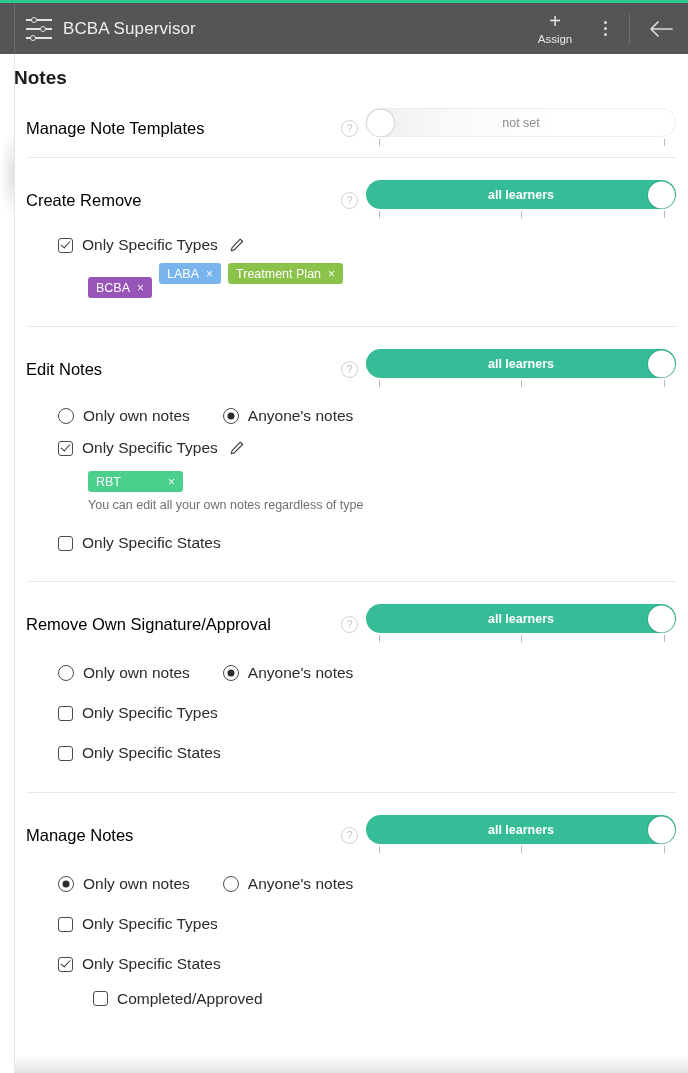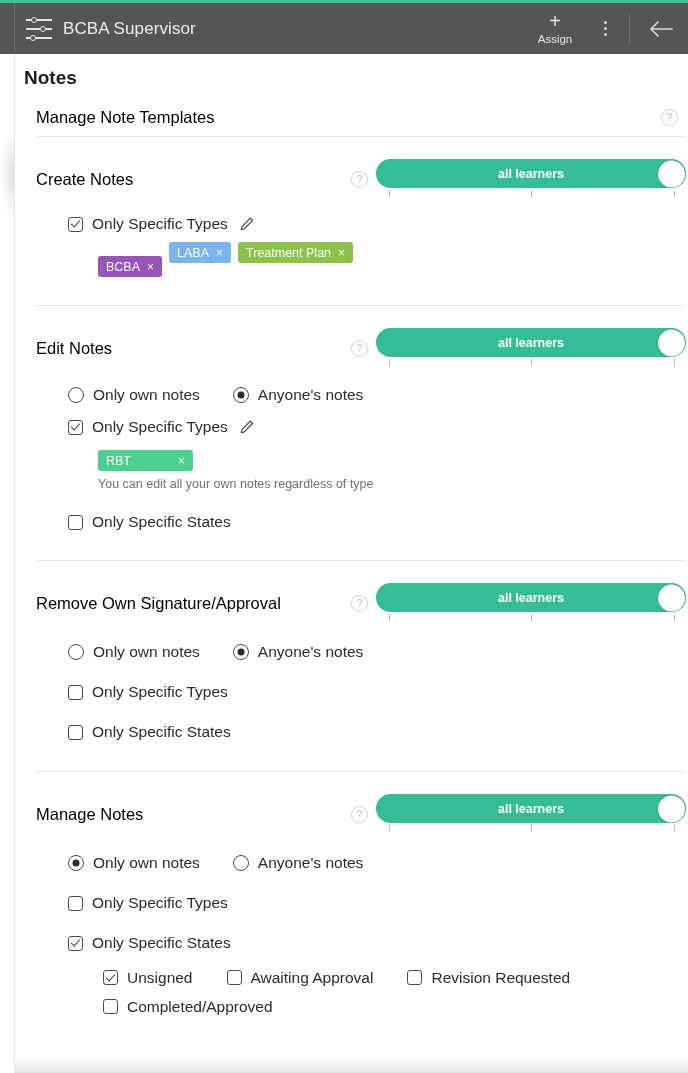--- a/index.html
+++ b/index.html
@@ -74,21 +74,21 @@
     background: radial-gradient(ellipse at right center, rgba(0,0,0,.22), rgba(0,0,0,0) 72%);
     border-top-right-radius: 6px; border-bottom-right-radius: 6px;
     opacity: .55;
   }
   .bottom-fade {
     position: absolute; left: 15px; bottom: 0; width: 673px; height: 18px;
     background: linear-gradient(to bottom, rgba(255,255,255,0) 0%, #e9e9e9 85%, #dedede 100%);
   }
 
   
-  .content { position: absolute; top: 54px; left: 13px; width: 673px; height: 1019px; }
+  .content { position: absolute; top: 54px; left: 3px; width: 673px; height: 1019px; }
 
   .page-title {
     font-size: 19px; font-weight: bold; color: #1c1c1c;
     margin: 13px 0 0 11px;
   }
 
   .section { position: relative; }
   .divider { height: 1px; background: #e9e9e9; margin-left: 23px; }
 
   .row-head {
@@ -224,27 +224,37 @@
   <div class="edge-shadow"></div>
 
   <div class="content">
 
     <div class="page-title">Notes</div>
 
     <div class="section">
       <div class="row-head" style="margin-top:19px;">
         <div class="row-title">Manage Note Templates</div>
         <div class="help-icon">?</div>
+        <div class="slider-wrap">
+          <div class="slider off">
+            <span class="slider-label">not set</span>
+            <span class="knob-circle"></span>
+          </div>
+          <div class="ticks">
+            <i style="left:13px;"></i>
+              <i style="left:298px;"></i>
+          </div>
+        </div>
       </div>
       <div class="divider" style="margin-top:9px;"></div>
     </div>
 
     <div class="section">
       <div class="row-head" style="margin-top:22px;">
-        <div class="row-title">Create Notes</div>
+        <div class="row-title">Create Remove</div>
         <div class="help-icon">?</div>
         <div class="slider-wrap">
           <div class="slider on">
             <span class="slider-label">all learners</span>
             <span class="knob-circle"></span>
           </div>
           <div class="ticks">
             <i style="left:13px;"></i>
               <i style="left:155px;"></i>
               <i style="left:298px;"></i>
@@ -404,34 +414,20 @@
         </div>
         <div class="opt-row tall" style="margin-top:8px;">
           <span class="checkbox checked"></span>
           <span class="opt-label">Only Specific States</span>
         </div>
       </div>
 
       <div class="states-grid">
         <div class="states-row">
           <span class="state-item">
-            <span class="checkbox checked"></span>
-            <span class="state-label">Unsigned</span>
-          </span>
-          <span class="state-item" style="margin-left:34px;">
-            <span class="checkbox"></span>
-            <span class="state-label">Awaiting Approval</span>
-          </span>
-          <span class="state-item" style="margin-left:34px;">
-            <span class="checkbox"></span>
-            <span class="state-label">Revision Requested</span>
-          </span>
-        </div>
-        <div class="states-row">
-          <span class="state-item">
             <span class="checkbox"></span>
             <span class="state-label">Completed/Approved</span>
           </span>
         </div>
       </div>
     </div>
 
   </div>
 
   <div class="bottom-fade"></div>

